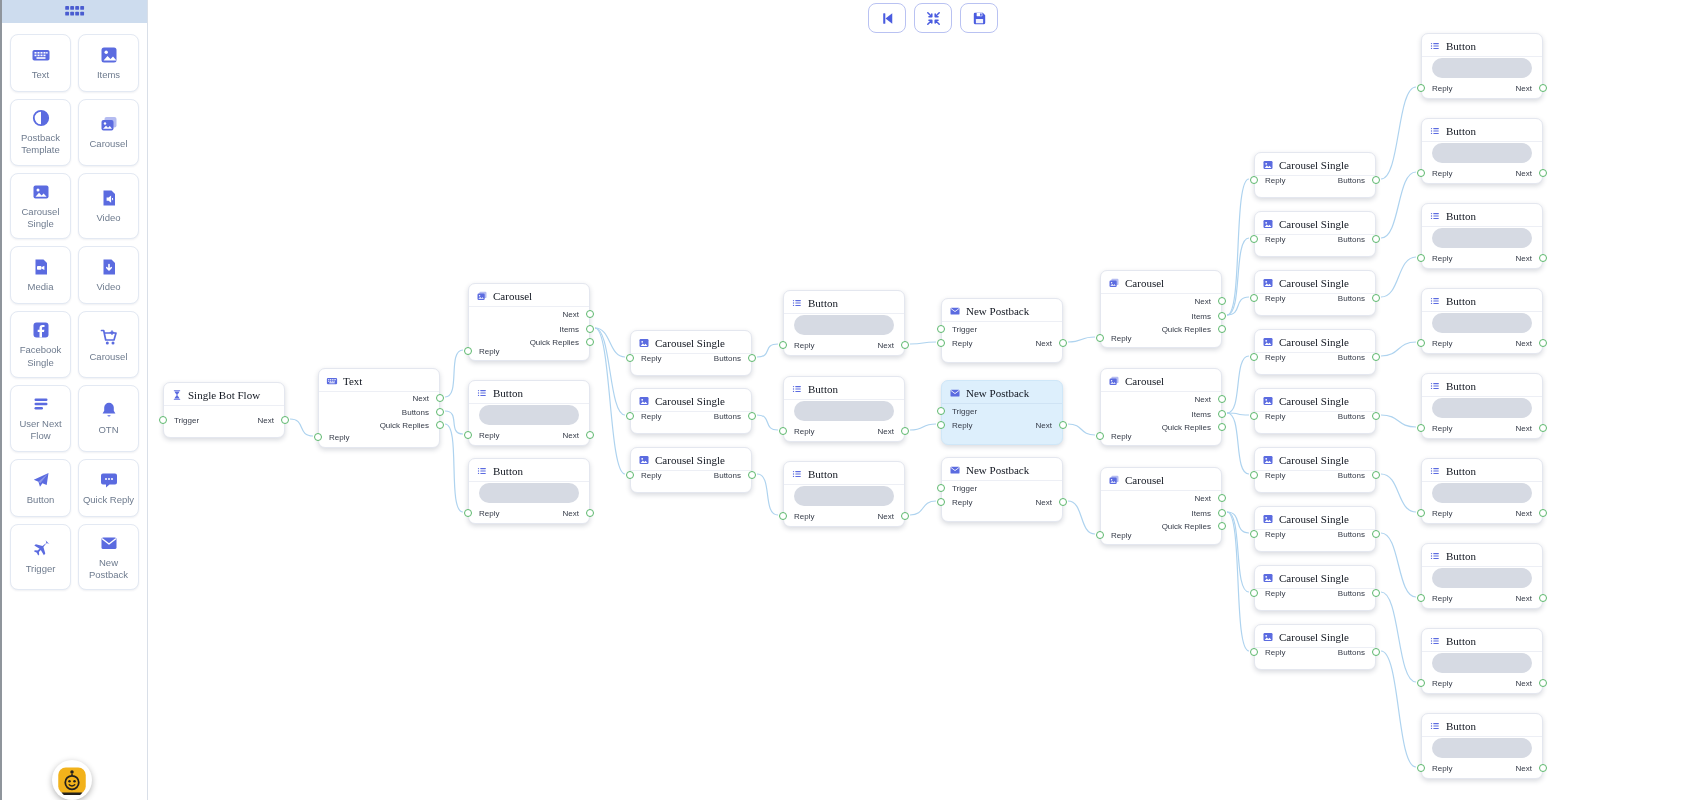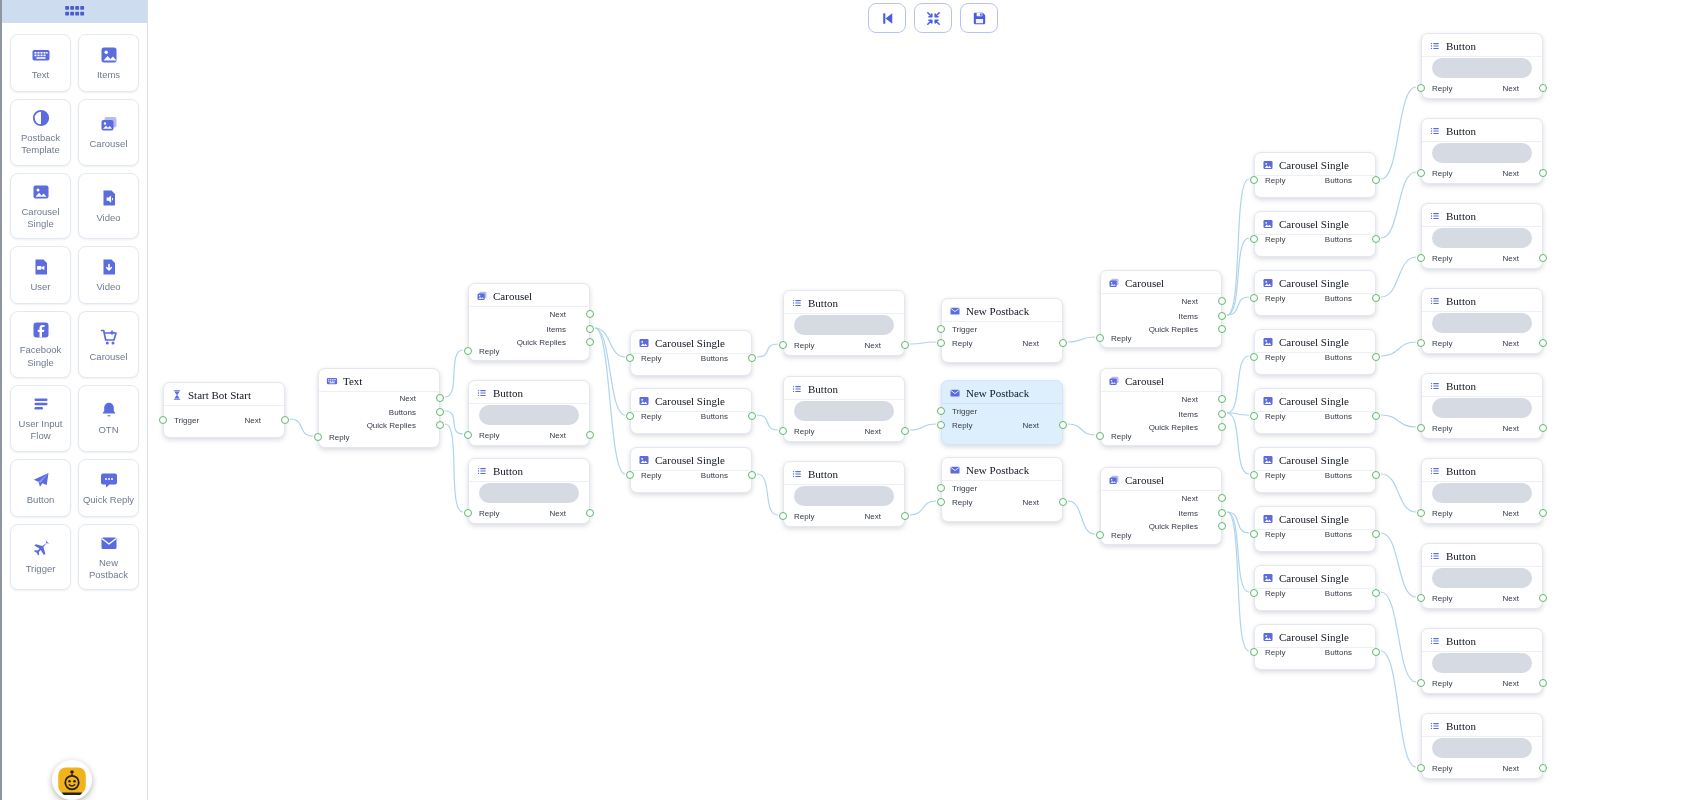--- a/index.html
+++ b/index.html
@@ -60,21 +60,21 @@
   .port{
     position:absolute;width:6px;height:6px;border:1.5px solid #5cb86d;border-radius:50%;
     background:#fff;z-index:3;cursor:crosshair;
   }
   .port.pl{left:-5px;}
   .port.pr{right:-5px;}
   .port-label{
     position:absolute;font-size:8px;color:#353b48;line-height:10px;white-space:nowrap;
   }
   .port-label.pl{left:10px;}
-  .port-label.pr{right:23px;padding-left:40px;}
+  .port-label.pr{right:10px;padding-left:40px;}
 </style>
 </head>
 <body>
 
 <div class="canvas">
   <svg class="edge-layer" width="1698" height="800" viewBox="0 0 1698 800">
       <path d="M290,419 C306,419 297,436 313,436" fill="none" stroke="#aed3ef" stroke-width="1.2"></path>
       <path d="M445,397 C461,397 447,350 463,350" fill="none" stroke="#aed3ef" stroke-width="1.2"></path>
       <path d="M445,411 C461,411 447,434 463,434" fill="none" stroke="#aed3ef" stroke-width="1.2"></path>
       <path d="M445,424 C461,424 447,512 463,512" fill="none" stroke="#aed3ef" stroke-width="1.2"></path>
@@ -111,21 +111,21 @@
     </svg>
   <div id="node-container">
       <div class="node" style="left: 163px; top: 382px; height: 56px;">
         <div class="node-header">
           <span style="display: inline-flex; width: 12px; height: 12px;">
             <svg width="12" height="12" viewBox="0 0 20 20">
               <path d="M5.5 3h9M5.5 17h9" stroke="#5b6be0" stroke-width="1.8" stroke-linecap="round"></path>
               <path d="M6.5 4.2h7V6L10.8 9.3v1.4L13.5 14v1.8h-7V14l2.7-3.3V9.3L6.5 6z" fill="#5b6be0"></path>
             </svg>
           </span>
-          <span class="node-title">Start Bot Start</span>
+          <span class="node-title">Single Bot Flow</span>
         </div>
         <div class="port pl" style="top: 33px;"></div>
         <div class="port-label pl" style="top: 33px;">Trigger</div>
         <div class="port pr" style="top: 33px;"></div>
         <div class="port-label pr" style="top: 33px;">Next</div>
       </div>
       <div class="node" style="left: 318px; top: 368px; height: 80px;">
         <div class="node-header">
           <span style="display: inline-flex; width: 12px; height: 12px;">
             <svg width="12" height="12" viewBox="0 0 20 20">
@@ -913,21 +913,21 @@
         <div class="lbl">Video</div>
       </div>
       <div class="side-card">
         <span style="display: inline-flex; width: 20px; height: 20px;">
           <svg width="20" height="20" viewBox="0 0 20 20">
             <path d="M4.5 2.5h8l3.5 3.5v11.5h-11.5z" fill="#5b6be0"></path>
             <rect x="6" y="9" width="4.4" height="3.8" rx="0.8" fill="#fff"></rect>
             <path d="M10.4 10.3l3-1.5v4.2l-3-1.5z" fill="#fff"></path>
           </svg>
         </span>
-        <div class="lbl">User</div>
+        <div class="lbl">Media</div>
       </div>
       <div class="side-card">
         <span style="display: inline-flex; width: 20px; height: 20px;">
           <svg width="20" height="20" viewBox="0 0 20 20">
             <path d="M4.5 2.5h8l3.5 3.5v11.5h-11.5z" fill="#5b6be0"></path>
             <path d="M10 7.5v5M7.8 10.7l2.2 2.3 2.2-2.3" stroke="#fff" stroke-width="1.6" fill="none" stroke-linecap="round" stroke-linejoin="round"></path>
           </svg>
         </span>
         <div class="lbl">Video</div>
       </div>
@@ -954,21 +954,21 @@
       <div class="side-card">
         <span style="display: inline-flex; width: 20px; height: 20px;">
           <svg width="20" height="20" viewBox="0 0 20 20">
             <g fill="#5b6be0">
               <rect x="3.5" y="4.5" width="13" height="2.4" rx="1.2"></rect>
               <rect x="3.5" y="8.8" width="13" height="2.4" rx="1.2"></rect>
               <rect x="3.5" y="13.1" width="8.5" height="2.4" rx="1.2"></rect>
             </g>
           </svg>
         </span>
-        <div class="lbl">User Input Flow</div>
+        <div class="lbl">User Next Flow</div>
       </div>
       <div class="side-card">
         <span style="display: inline-flex; width: 20px; height: 20px;">
           <svg width="20" height="20" viewBox="0 0 20 20">
             <path d="M10 2.8a4.8 4.8 0 0 1 4.8 4.8v3.2l1.6 2.7H3.6l1.6-2.7V7.6A4.8 4.8 0 0 1 10 2.8z" fill="#5b6be0"></path>
             <path d="M8.3 15.3a1.8 1.8 0 0 0 3.4 0z" fill="#5b6be0"></path>
           </svg>
         </span>
         <div class="lbl">OTN</div>
       </div>

